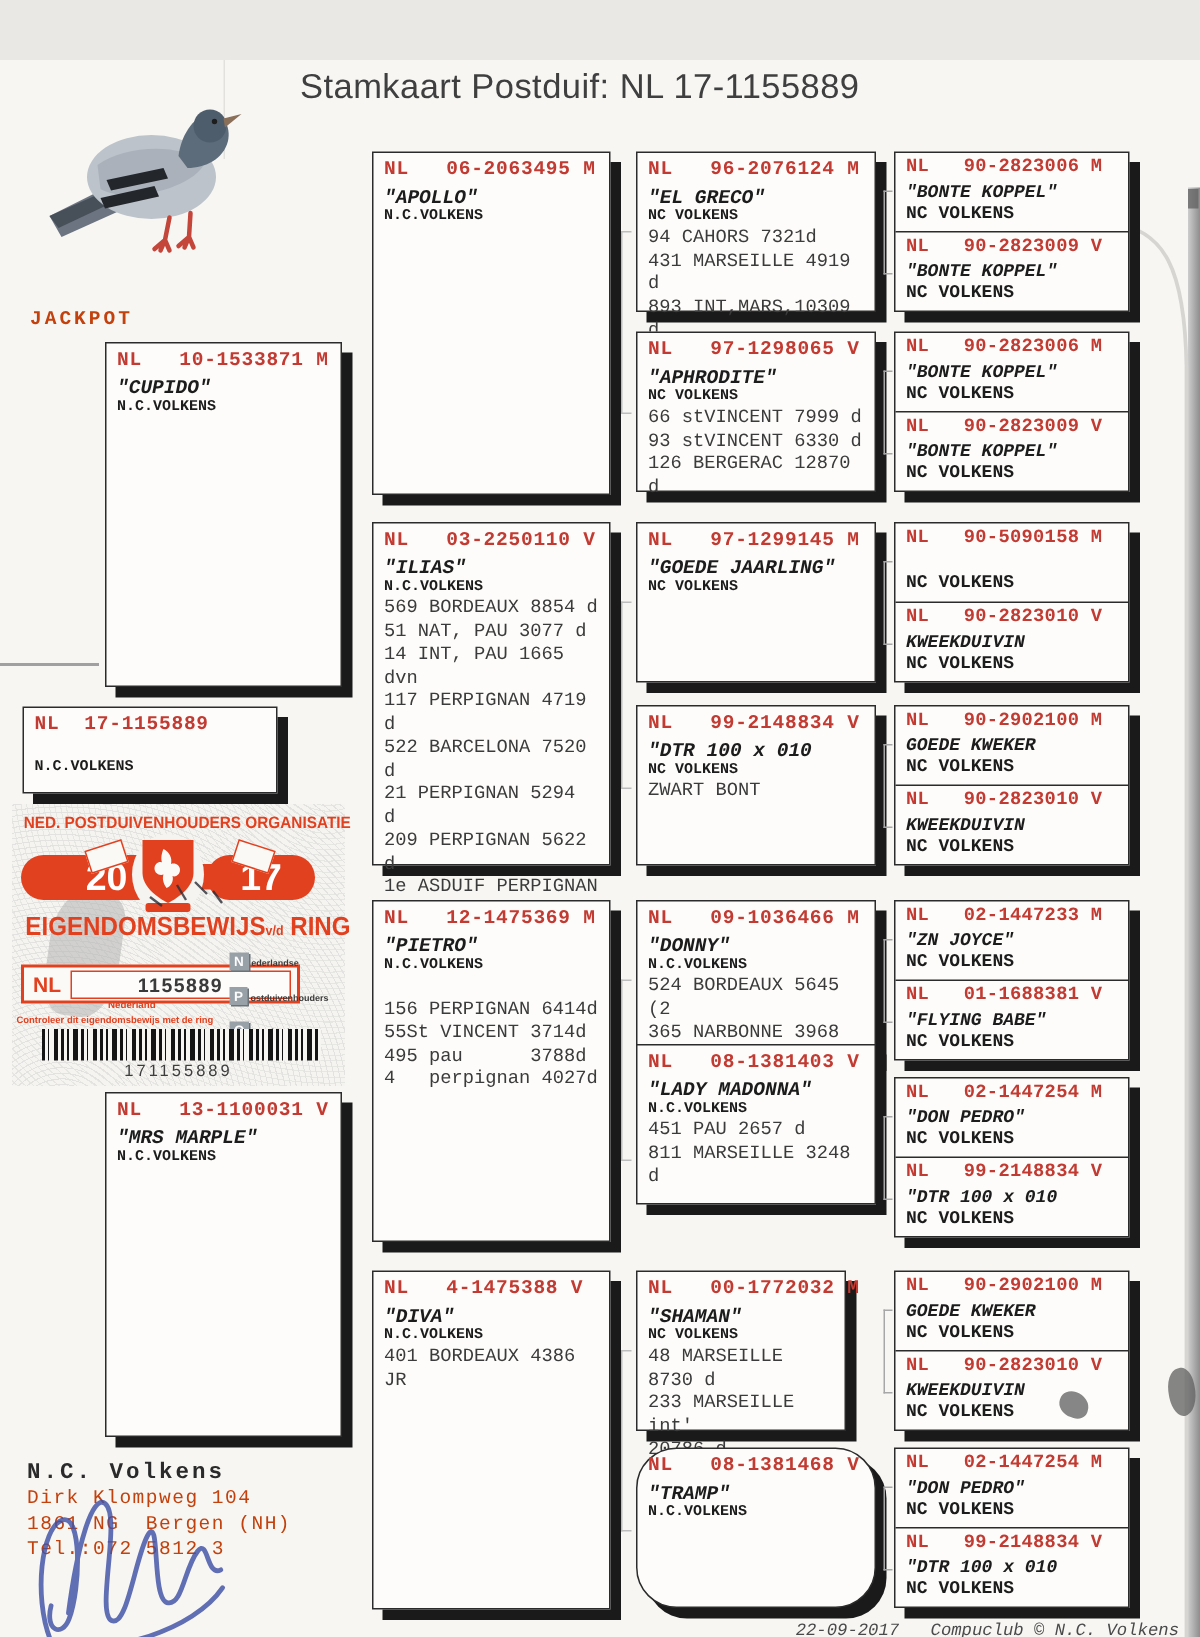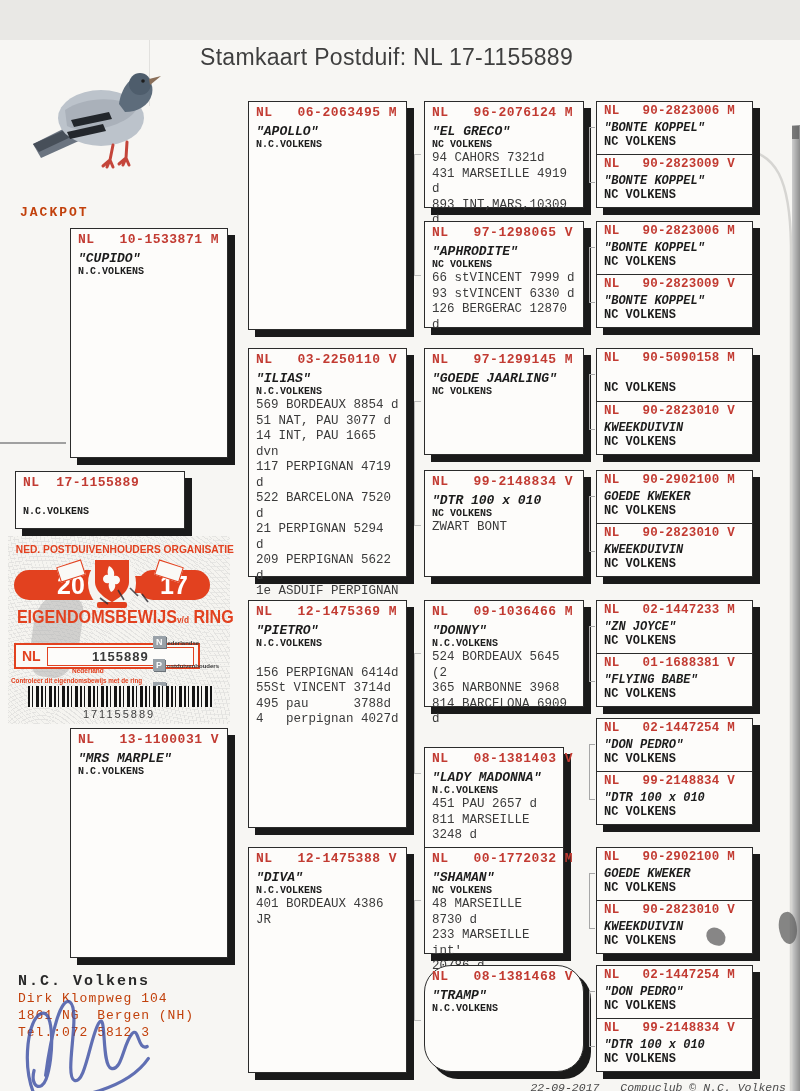--- a/index.html
+++ b/index.html
@@ -153,21 +153,21 @@
     <div class="ring">NL   12-1475369 M</div>
     <div class="name">"PIETRO"</div>
     <div class="owner">N.C.VOLKENS</div>
     <div class="res">
 156 PERPIGNAN 6414d
 55St VINCENT 3714d
 495 pau      3788d
 4   perpignan 4027d</div>
   </div>
   <div class="pbox" style="left:248px;top:807px;width:159px;height:226px;">
-    <div class="ring">NL   12-1475388 V</div>
+    <div class="ring">NL   4-1475388 V</div>
     <div class="name">"DIVA"</div>
     <div class="owner">N.C.VOLKENS</div>
     <div class="res">401 BORDEAUX 4386 JR</div>
   </div>
 
   <div class="pbox" style="left:424px;top:61px;width:160px;height:107px;">
     <div class="ring">NL   96-2076124 M</div>
     <div class="name">"EL GRECO"</div>
     <div class="owner">NC VOLKENS</div>
     <div class="res">94 CAHORS 7321d
@@ -194,21 +194,21 @@
     <div class="res">ZWART BONT</div>
   </div>
   <div class="pbox" style="left:424px;top:560px;width:160px;height:107px;">
     <div class="ring">NL   09-1036466 M</div>
     <div class="name">"DONNY"</div>
     <div class="owner">N.C.VOLKENS</div>
     <div class="res">524 BORDEAUX 5645 (2
 365 NARBONNE 3968
 814 BARCELONA 6909 d</div>
   </div>
-  <div class="pbox" style="left:424px;top:707px;width:140px;height:107px;">
+  <div class="pbox" style="left:424px;top:656px;width:160px;height:107px;">
     <div class="ring">NL   08-1381403 V</div>
     <div class="name">"LADY MADONNA"</div>
     <div class="owner">N.C.VOLKENS</div>
     <div class="res">451 PAU 2657 d
 811 MARSEILLE 3248 d</div>
   </div>
   <div class="pbox" style="left:424px;top:807px;width:140px;height:107px;">
     <div class="ring">NL   00-1772032 M</div>
     <div class="name">"SHAMAN"</div>
     <div class="owner">NC VOLKENS</div>

